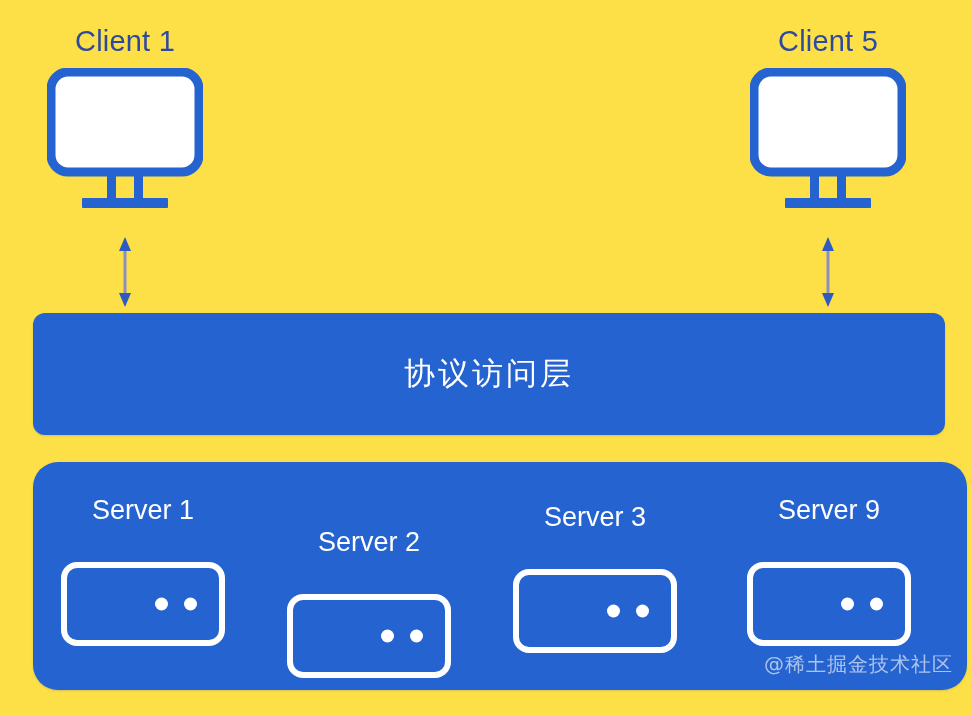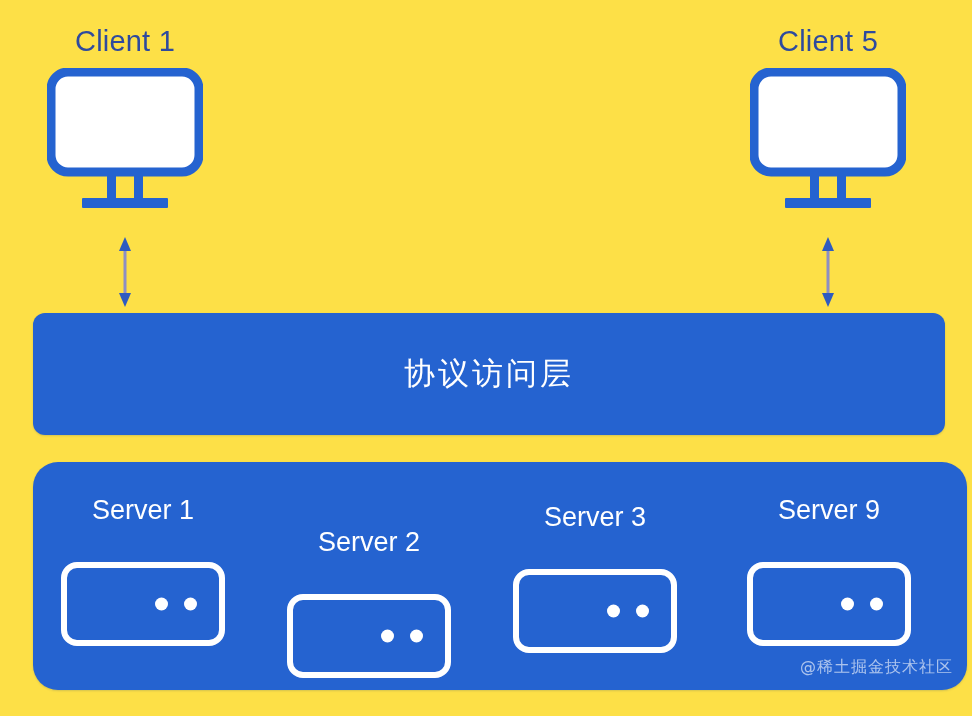--- a/index.html
+++ b/index.html
@@ -121,21 +121,21 @@
     height: 13px;
     border-radius: 50%;
     background: #ffffff;
   }
 
   
   #watermark {
     position: absolute;
     right: 14px;
     bottom: 12px;
-    font-size: 16px;
+    font-size: 20px;
     color: rgba(255, 255, 255, 0.62);
     letter-spacing: 1px;
     white-space: nowrap;
     font-family: "DejaVu Sans", "Liberation Sans", sans-serif;
     pointer-events: none;
     margin-top: 20px;
   }
 </style>
 </head>
 <body>

